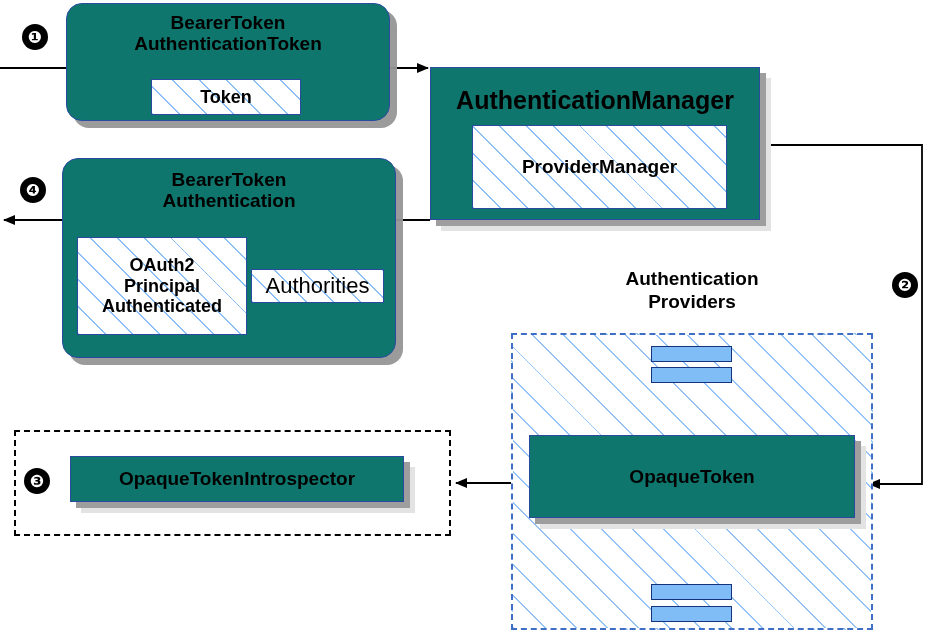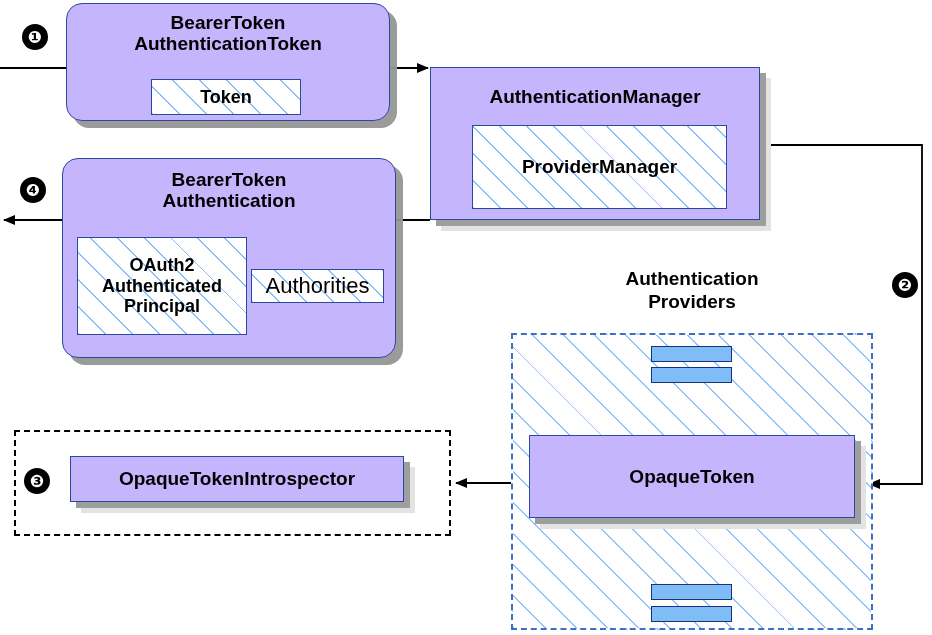--- a/index.html
+++ b/index.html
@@ -28,21 +28,21 @@
     display: flex;
     align-items: center;
     justify-content: center;
     text-align: center;
     color: #000000;
     font-weight: bold;
     line-height: 1.12;
     z-index: 5;
   }
   .blue-box {
-    background: #c4b5fd;
+    background: #0f766e;
     border: 1.6px solid #2a4aa0;
   }
   .rounded {
     border-radius: 16px;
   }
   .shadow {
     box-shadow: 7px 7px 0 0 rgba(150,150,150,0.95);
   }
   .shadow-soft {
     box-shadow: 6px 6px 0 0 #9e9e9e, 11px 11px 0 0 #e3e3e3;
@@ -190,36 +190,36 @@
     <div style="padding-top:8px; text-align:center; font-size:19px; font-weight:bold;">
       <div>BearerToken</div>
       <div>AuthenticationToken</div>
     </div>
     <div class="hatch-white" style="position:absolute; left:84px; top:75px; width:148px; height:34px; display:flex; align-items:center; justify-content:center; font-size:18px; font-weight:bold;">
       <span>Token</span>
     </div>
   </div>
 
   <div class="node blue-box shadow-soft" style="left:430px; top:67px; width:330px; height:153px; display:block;">
-    <div style="padding-top:18px; text-align:center; font-size:19px; font-weight:bold;">AuthenticationManager</div>
+    <div style="padding-top:18px; text-align:center; font-size:25px; font-weight:bold;">AuthenticationManager</div>
     <div class="hatch-white" style="position:absolute; left:41px; top:57px; width:253px; height:82px; display:flex; align-items:center; justify-content:center; font-size:19px; font-weight:bold;">
       <span>ProviderManager</span>
     </div>
   </div>
 
   <div class="node blue-box rounded shadow" style="left:62px; top:158px; width:334px; height:200px; display:block;">
     <div style="padding-top:10px; text-align:center; font-size:19px; font-weight:bold;">
       <div>BearerToken</div>
       <div>Authentication</div>
     </div>
     <div class="hatch-white" style="position:absolute; left:14px; top:78px; width:168px; height:96px; display:flex; align-items:center; justify-content:center; font-size:18px; font-weight:bold; line-height:1.15; z-index:1;">
       <div>
         <div>OAuth2</div>
+        <div>Principal</div>
         <div>Authenticated</div>
-        <div>Principal</div>
       </div>
     </div>
     <div class="hatch-white" style="position:absolute; left:188px; top:110px; width:131px; height:32px; display:flex; align-items:center; justify-content:center; font-size:22px; font-weight:normal; z-index:3;">
       <span>Authorities</span>
     </div>
   </div>
 
   <div class="marker" style="left:22px; top:24px;">❶</div>
   <div class="marker" style="left:892px; top:272px;">❷</div>
   <div class="marker" style="left:24px; top:468px;">❸</div>

